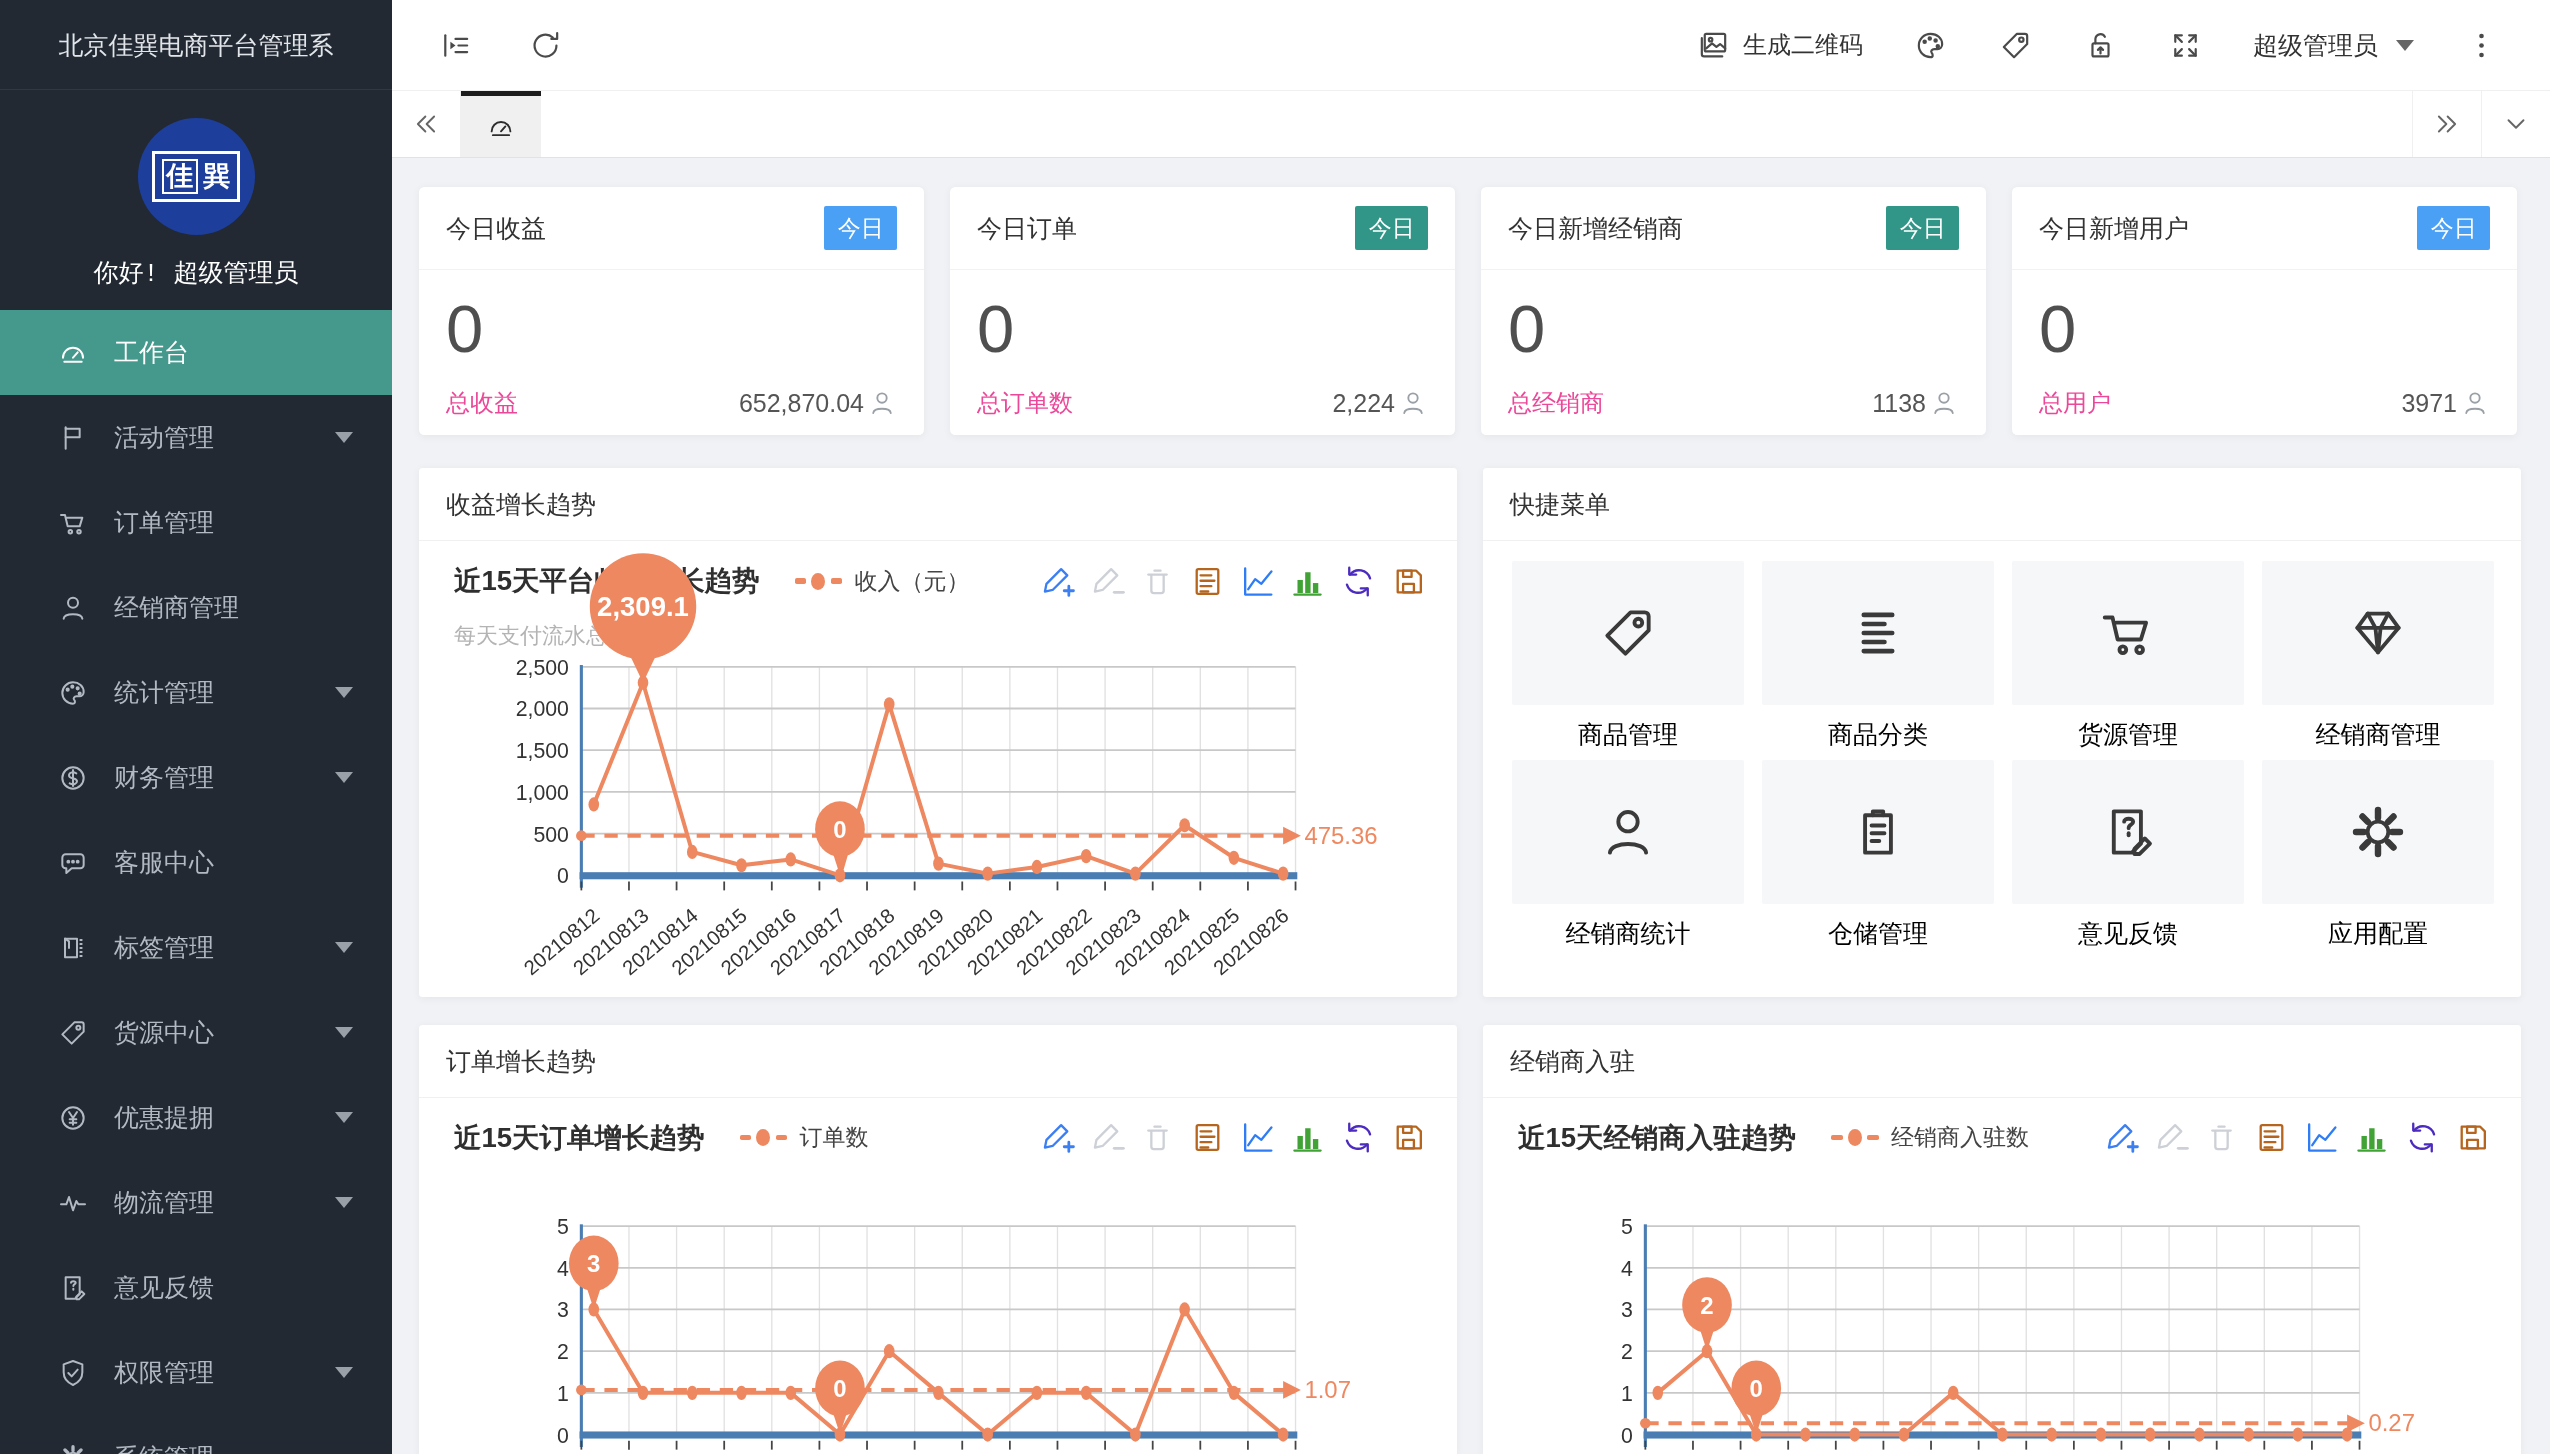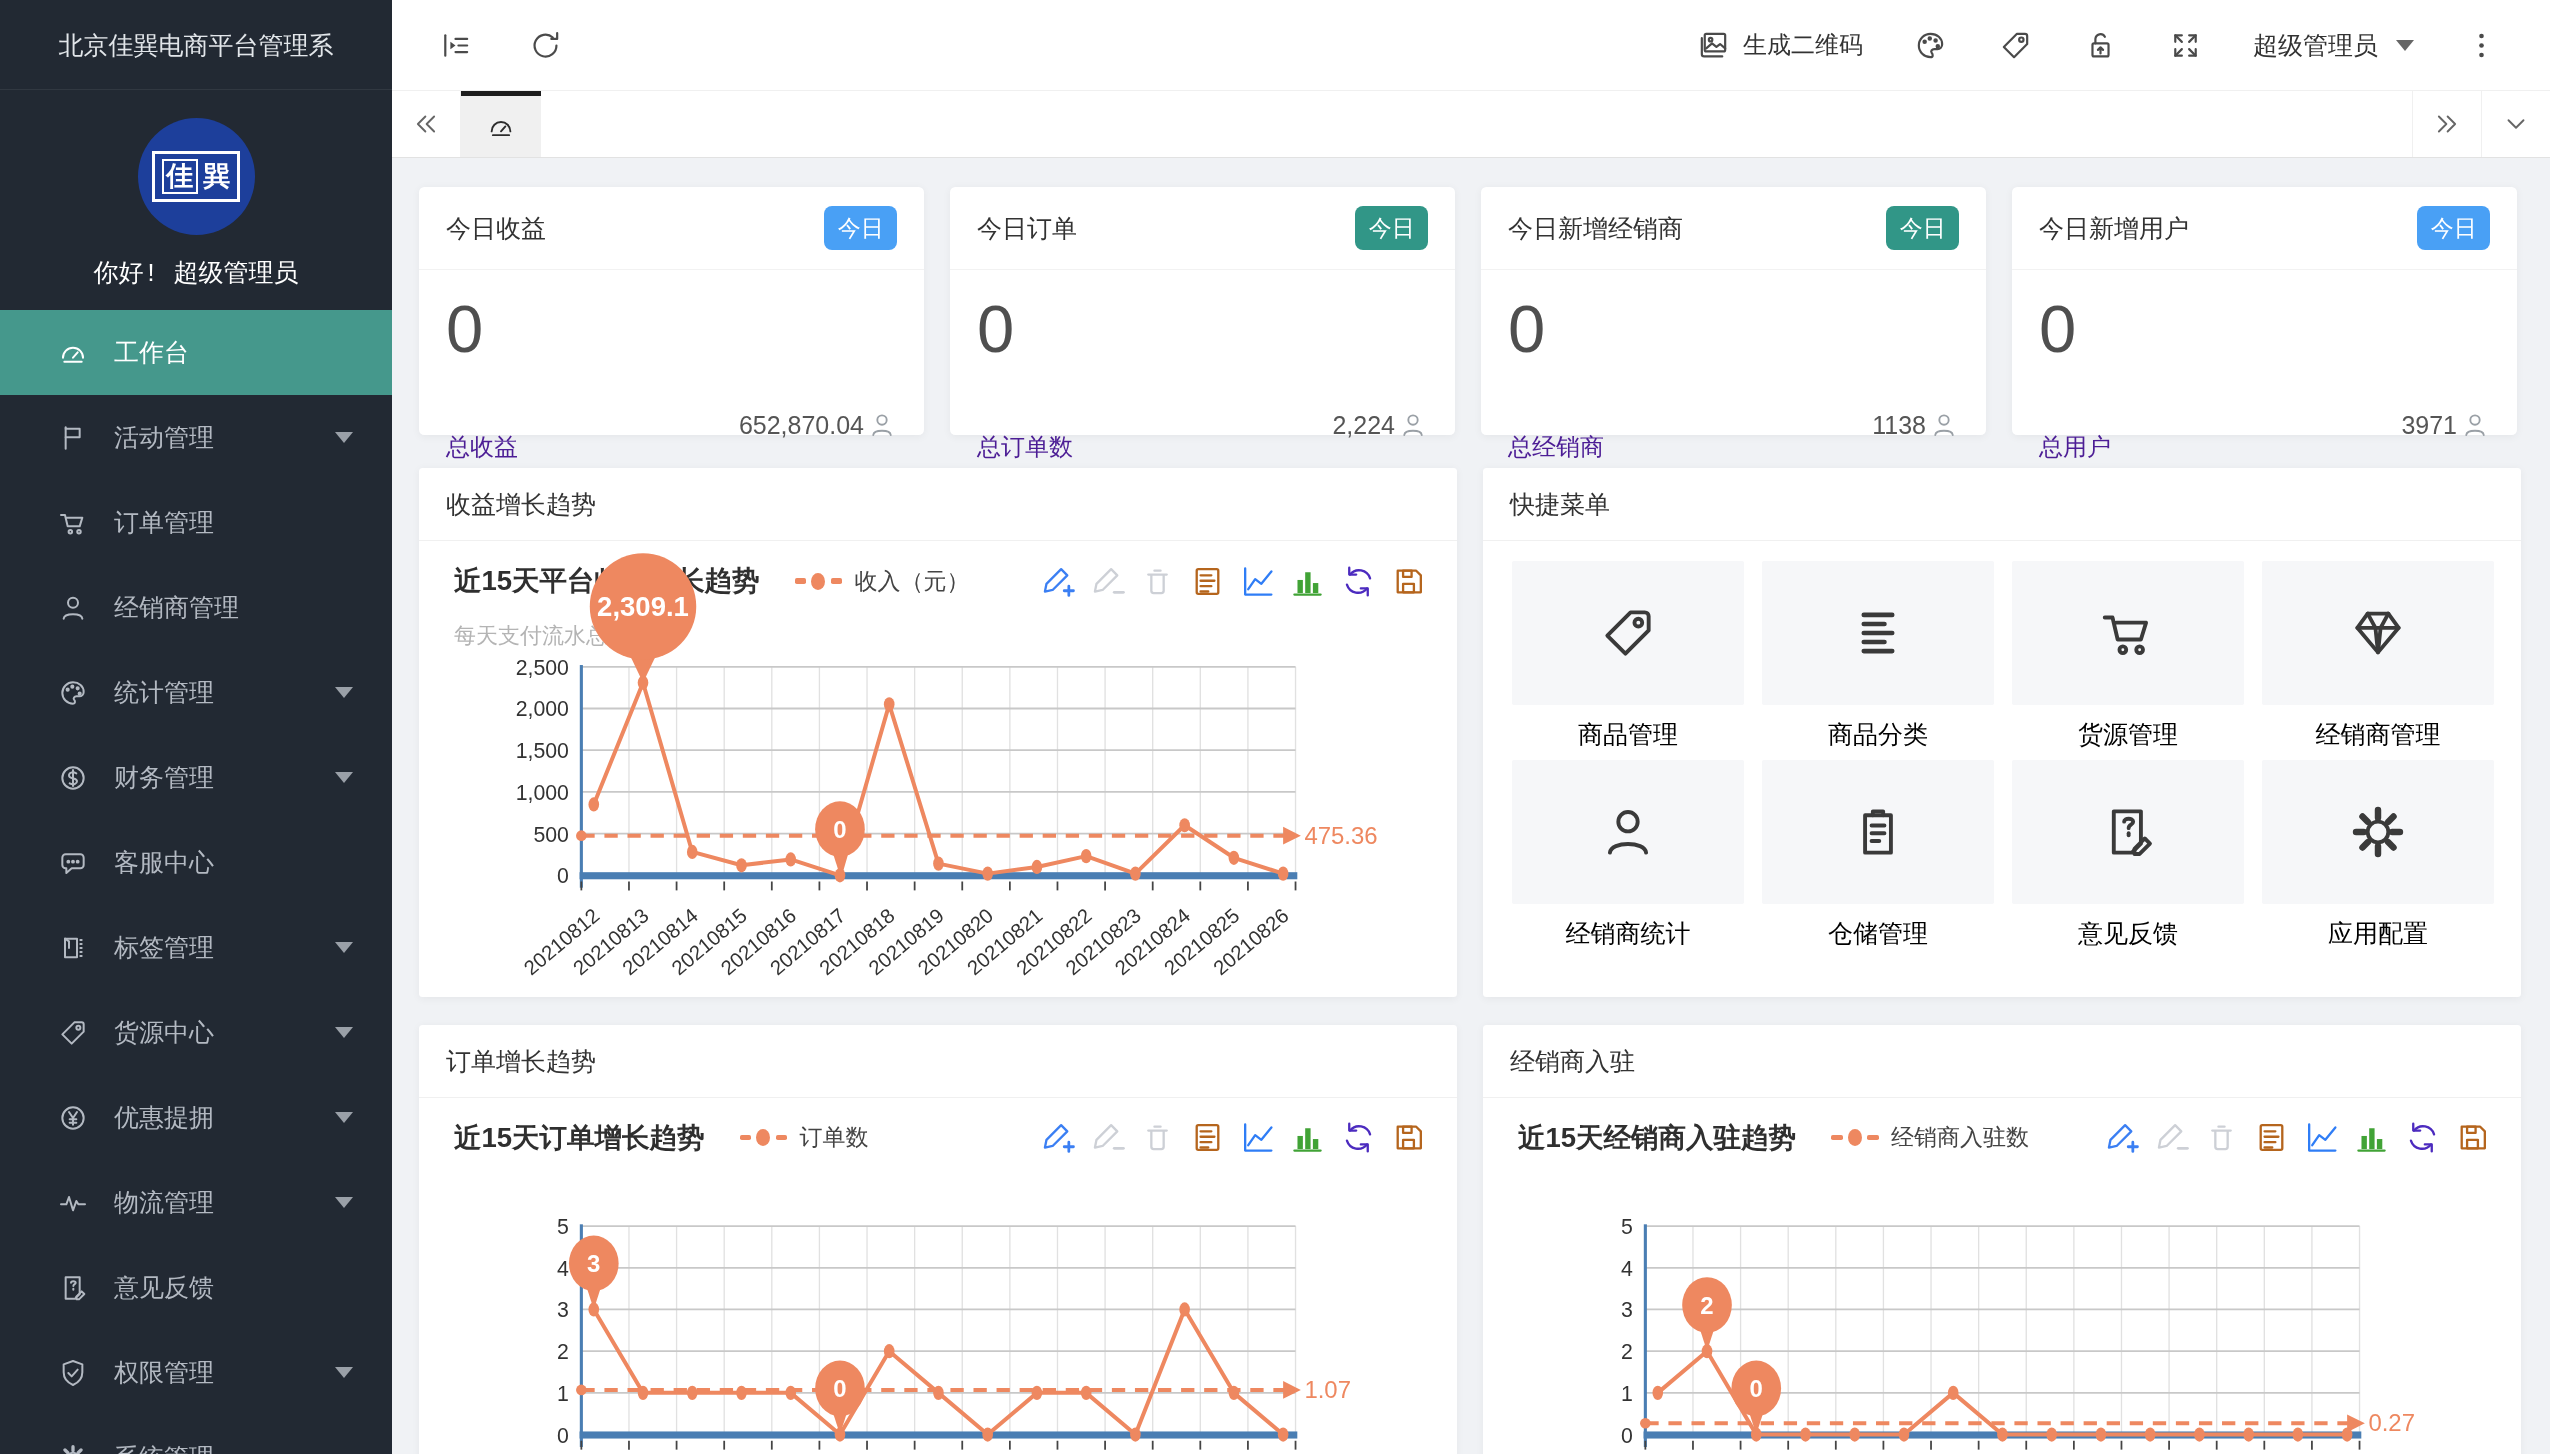--- a/index.html
+++ b/index.html
@@ -45,24 +45,24 @@
   .tab-active { width:80px; background:#f0f0f0; border-top:5.3px solid #1d1d1d; display:flex; align-items:center; justify-content:center; color:#2c2c2c; cursor:pointer; }
   .tab-active svg { width:30px; height:30px; }
   .tab-spacer { flex:1; }
 
   
   .content { flex:1; overflow:hidden; padding:29px 33px 0 27px; }
   .stats { display:grid; grid-template-columns:repeat(4,1fr); gap:26px; }
   .stat-card { background:#fff; border-radius:5.3px; height:248px; box-shadow:0 1.8px 9px rgba(0,0,0,.05); }
   .stat-head { height:83px; padding:0 27px; display:flex; align-items:center; border-bottom:1.8px solid #f2f2f2; }
   .stat-title { font-size:25px; color:#333; }
-  .stat-badge { margin-left:auto; color:#fff; font-size:23px; padding:6.2px 13.3px; border-radius:8px; }
+  .stat-badge { margin-left:auto; color:#fff; font-size:23px; padding:6.2px 13.3px; border-radius:2px; }
   .stat-value { padding:25px 27px 0; font-size:67px; color:#4f4f4f; line-height:1; }
   .stat-foot { margin-top:25px; padding:0 27px; display:flex; align-items:center; }
-  .stat-total-label { font-size:24px; color:#4c1d95;margin-top:44px; }
+  .stat-total-label { font-size:24px; color:#ec4899; }
   .stat-total-right { margin-left:auto; display:flex; align-items:center; gap:3px; }
   .stat-total-value { font-size:25px; color:#555; }
   .person-ic { width:30px; height:30px; color:#9aa0a6; }
   .person-ic svg { width:30px; height:30px; display:block; }
 
   .row { display:grid; grid-template-columns:1038px 1038px; gap:26px; }
   .row2 { margin-top:33px; }
   .row3 { margin-top:27.5px; }
   .panel { background:#fff; border-radius:3.5px; box-shadow:0 1.8px 9px rgba(0,0,0,.05); overflow:visible; }
   .row2 .panel { height:529px; }

